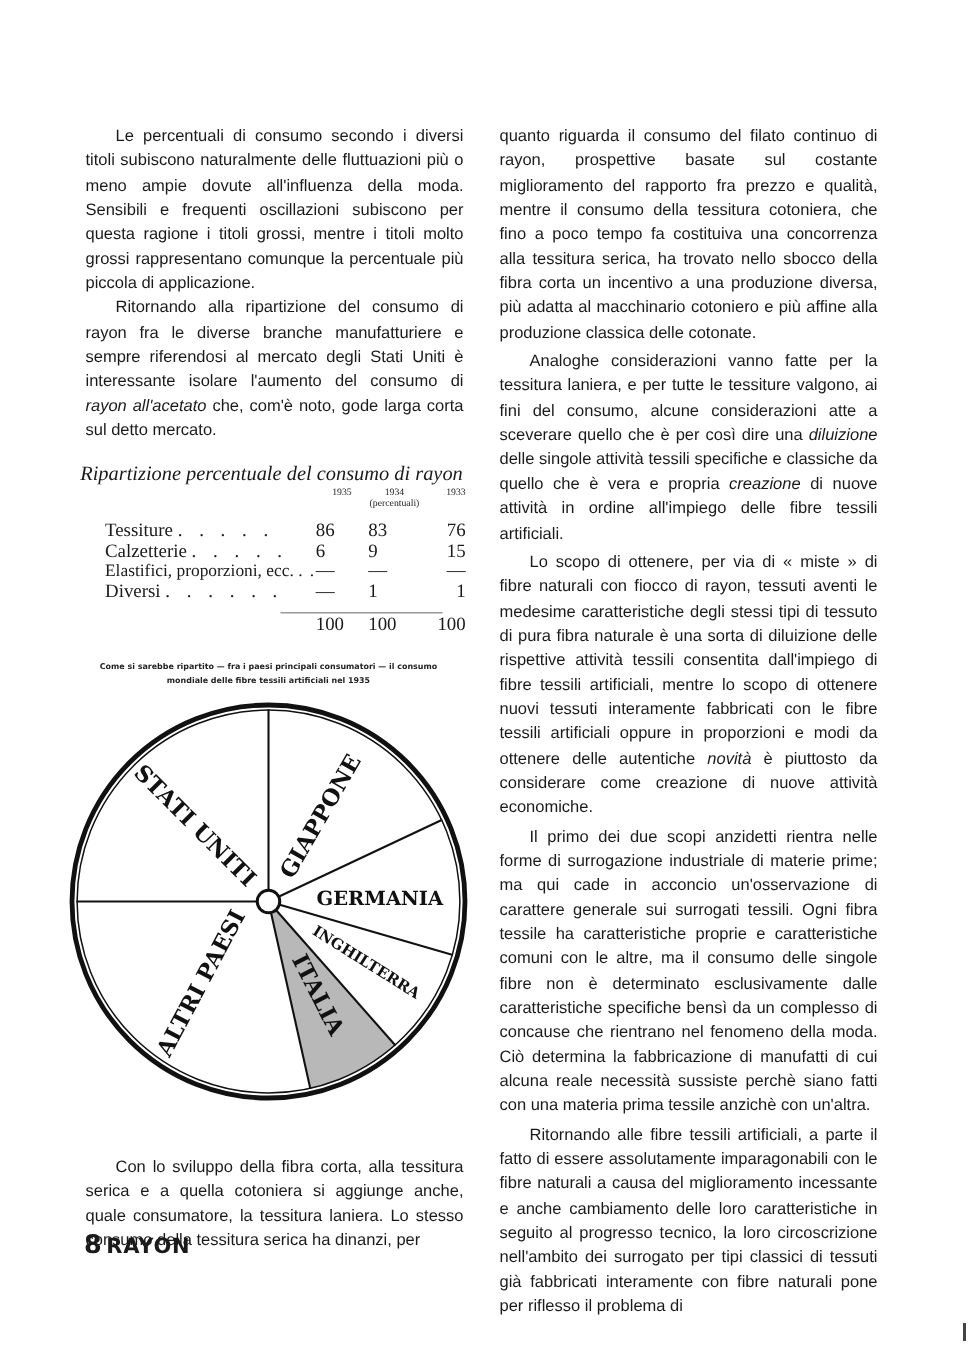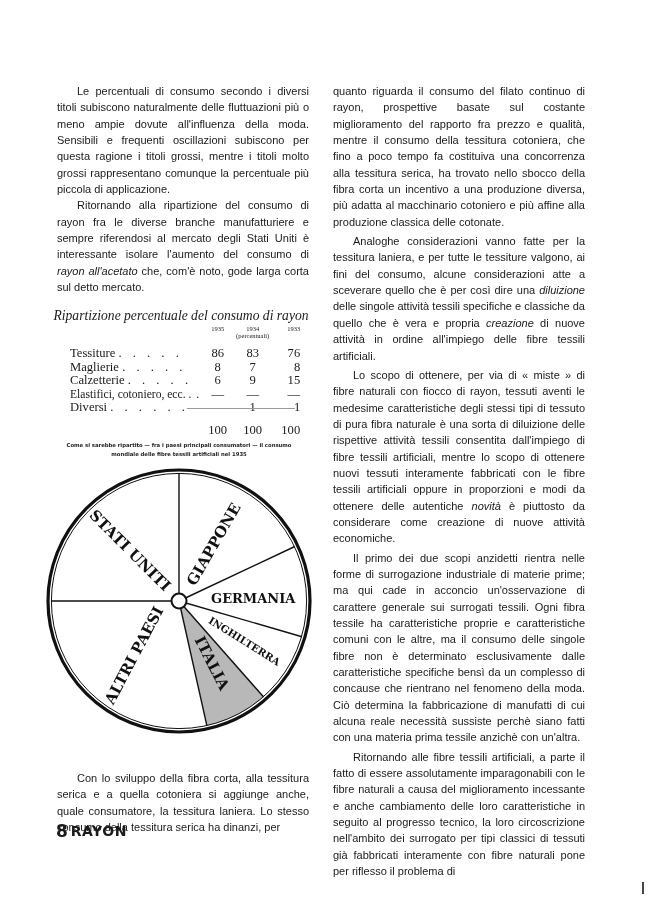--- a/index.html
+++ b/index.html
@@ -31,21 +31,21 @@
   }
   table.stat {
     position: absolute; left: 70px; top: 325px;
     border-collapse: collapse;
     font-family: "Liberation Serif", serif; font-size: 12.6px;
   }
   table.stat td, table.stat th { padding: 0; height: 13.5px; line-height: 13.5px; }
   table.stat th { font-weight: normal; font-size: 6.5px; line-height: 7px; vertical-align: top; height: 22px; text-align: center; }
   table.stat td.lbl { width: 100px; white-space: nowrap; overflow: hidden; }
   table.stat td.lbl .dots { letter-spacing: 4px; }
-  table.stat td.num { text-align: center; width: 35px; }
+  table.stat td.num { text-align: left; width: 35px; }
   table.stat td.num.c3 { text-align: right; width: 30px; }
   table.stat tr.total td { padding-top: 9px; }
   .total-rule {
     position: absolute; left: 187px; top: 408px; width: 108px; height: 0;
     border-top: 1px solid #9a9a9a;
   }
 
   .caption {
     position: absolute; left: 44px; top: 441px; width: 270px;
     font-family: "DejaVu Sans", "Liberation Sans", sans-serif;
@@ -85,33 +85,27 @@
         </th>
     <th style="text-align:right">1933</th>
   </tr>
   <tr>
     <td class="lbl"><span>Tessiture</span> <span class="dots">. . . . .</span></td>
     <td class="num">86</td>
     <td class="num">83</td>
     <td class="num c3">76</td>
   </tr>
   <tr>
-    <td class="lbl"><span>Maglierie</span> <span class="dots">. . . . .</span></td>
-    <td class="num">8</td>
-    <td class="num">7</td>
-    <td class="num c3">8</td>
-  </tr>
-  <tr>
     <td class="lbl"><span>Calzetterie</span> <span class="dots">. . . . .</span></td>
     <td class="num">6</td>
     <td class="num">9</td>
     <td class="num c3">15</td>
   </tr>
   <tr>
-    <td class="lbl" style="font-size:11.6px;"><span>Elastifici, cotoniero, ecc.</span> <span class="dots" style="letter-spacing:1px">. .</span></td>
+    <td class="lbl" style="font-size:11.6px;"><span>Elastifici, proporzioni, ecc.</span> <span class="dots" style="letter-spacing:1px">. .</span></td>
     <td class="num">—</td>
     <td class="num">—</td>
     <td class="num c3">—</td>
   </tr>
   <tr>
     <td class="lbl"><span>Diversi</span> <span class="dots">. . . . . .</span></td>
     <td class="num">—</td>
     <td class="num">1</td>
     <td class="num c3">1</td>
   </tr>

